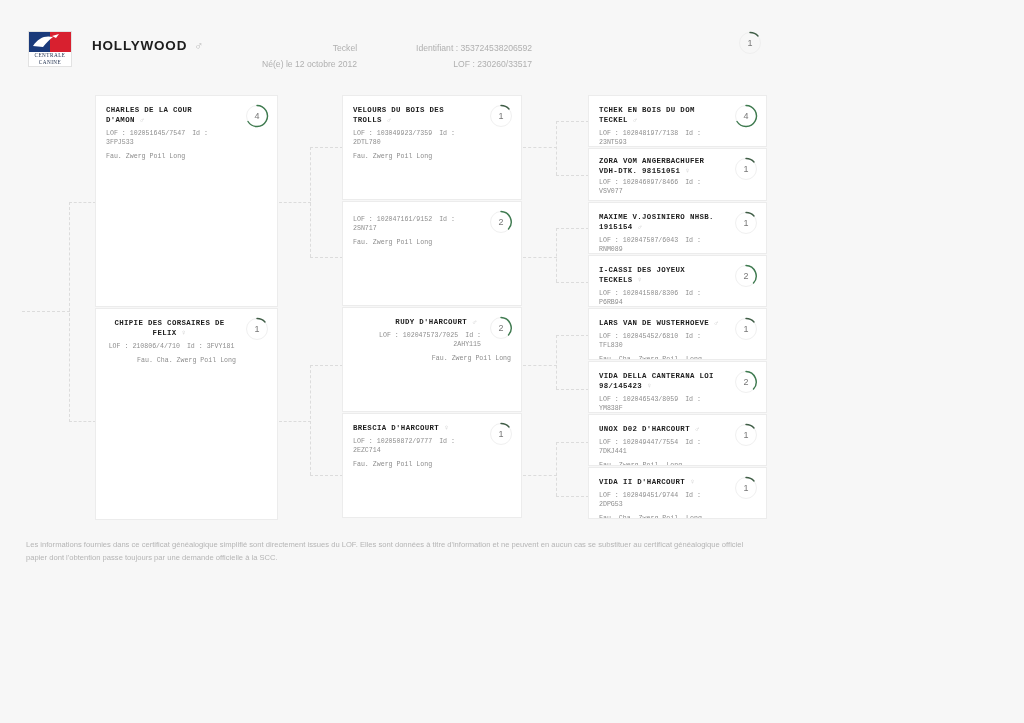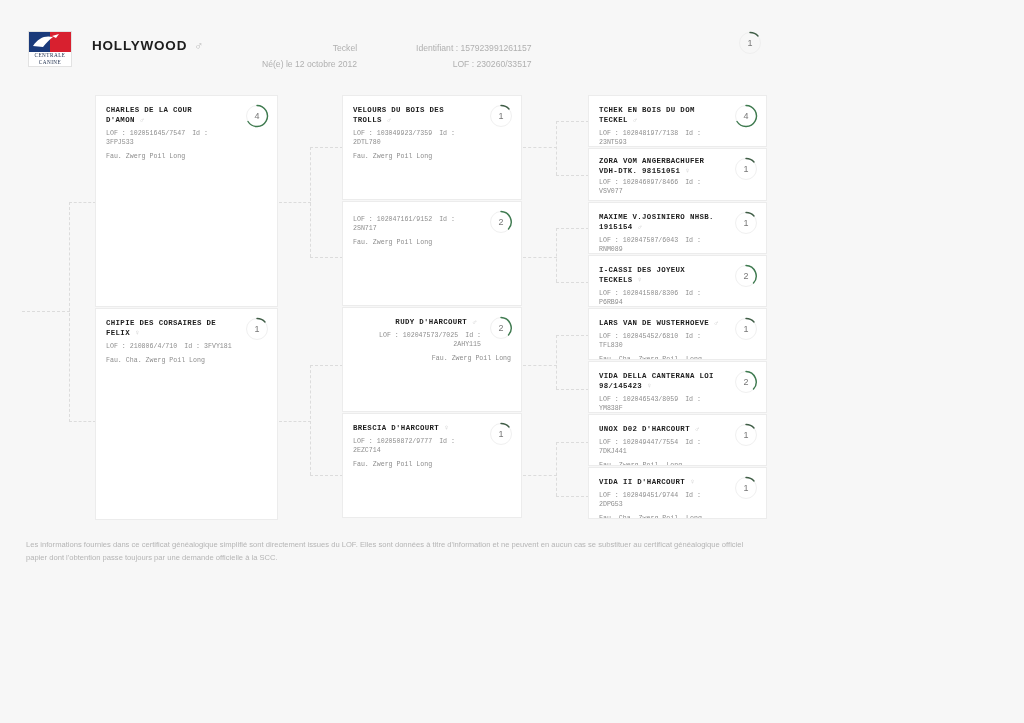--- a/index.html
+++ b/index.html
@@ -62,21 +62,21 @@
   .card-lof {
     font-size: 6.6px; color: #8d8d8d; margin-top: 4px; line-height: 9px;
     padding-right: 30px;
   }
   .card-lof .sep { display: inline-block; width: 7px; }
   .card-coat { font-size: 6.6px; color: #8d8d8d; margin-top: 5px; line-height: 9px; }
   .card-badge { position: absolute; right: 8px; top: 8px; }
 
   
   .c1-a { height: 212px; }
-  .c1-b { height: 212px; margin-top: 1px; }
+  .c1-b { height: 212px; margin-top: 1px; text-align: center; }
   
   .c2-a { height: 105px; }
   .c2-b { height: 105px; margin-top: 1px; }
   .c2-c { height: 105px; margin-top: 1px; text-align: right; }
   .c2-d { height: 105px; margin-top: 1px; }
   
   .c3 { height: 52px; margin-top: 1px; }
   .c3:first-child { margin-top: 0; }
 
   
@@ -111,21 +111,21 @@
 
     <div class="title">
       <span>HOLLYWOOD</span><span class="title-sex">♂</span>
     </div>
 
     <div class="meta-col c1">
       <div>Teckel</div>
       <div>Né(e) le 12 octobre 2012</div>
     </div>
     <div class="meta-col c2">
-      <div>Identifiant : 157923991261157</div>
+      <div>Identifiant : 353724538206592</div>
       <div>LOF : 230260/33517</div>
     </div>
 
     <div class="gen-badge-head">
       <div class="badge">
         <svg width="24" height="24" viewBox="0 0 24 24">
           <circle cx="12" cy="12" r="10.5" fill="none" stroke="#efefef" stroke-width="1"></circle>
           <path d="M12 1.5 A10.5 10.5 0 0 1 20 5" fill="none" stroke="#3e5c45" stroke-width="1.4" stroke-linecap="round"></path>
         </svg>
         <span class="num">1</span>

